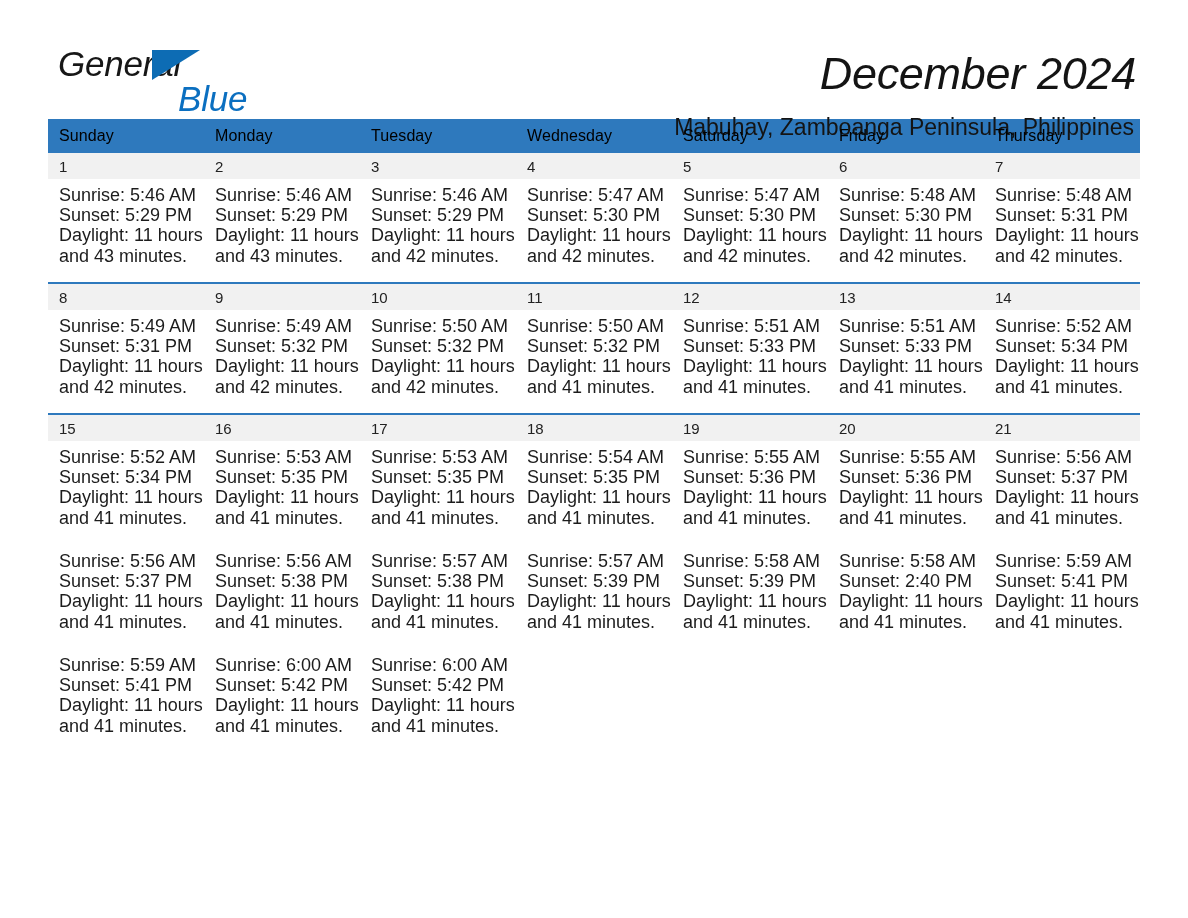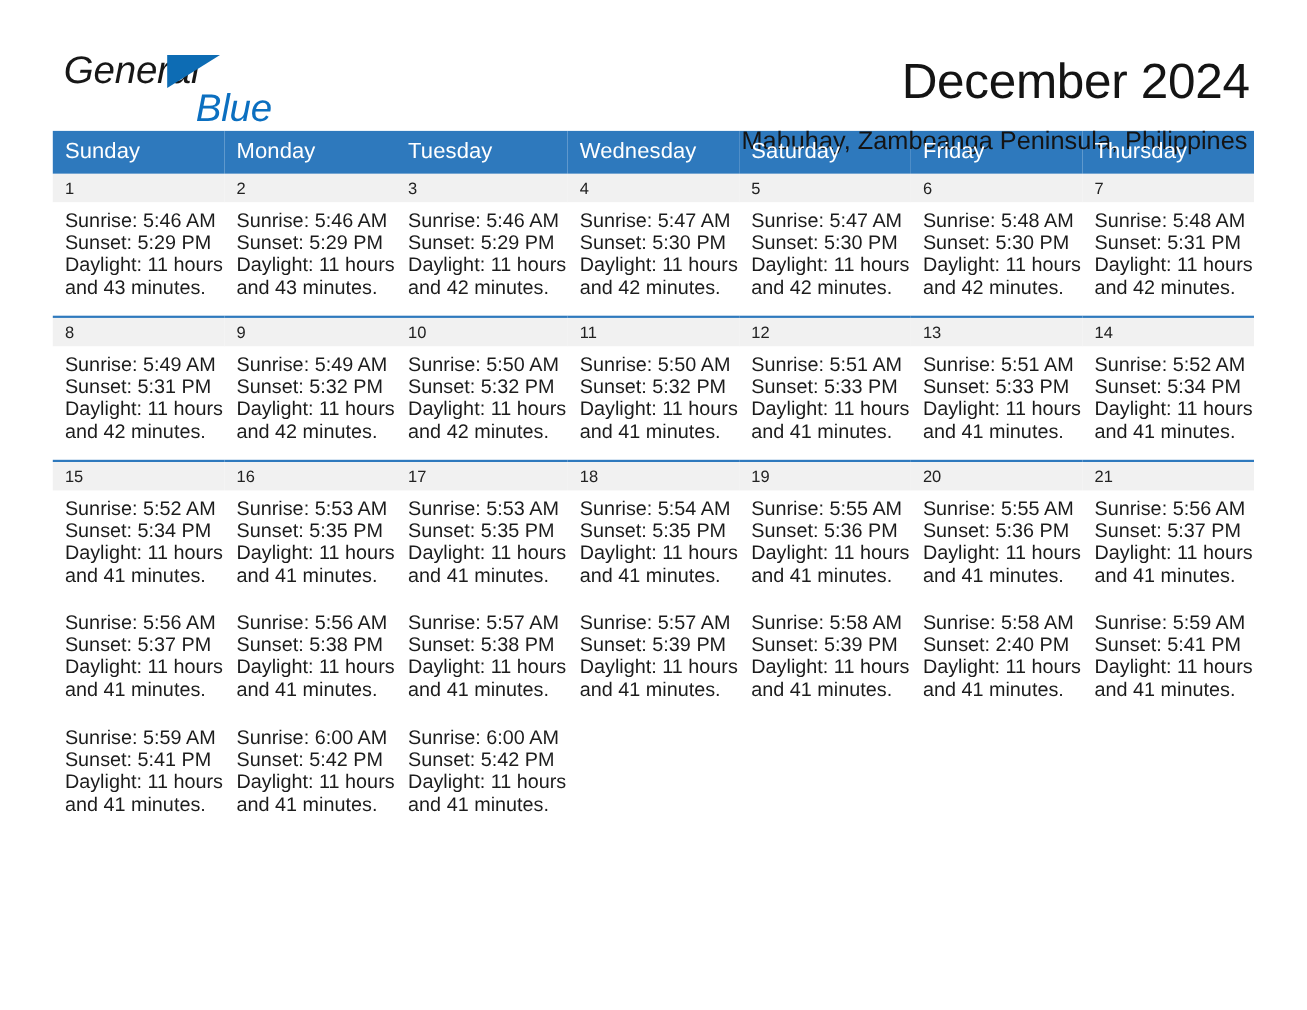--- a/index.html
+++ b/index.html
@@ -69,20 +69,21 @@
     flex: 1 1 auto;
     padding-top: 2px;
   }
   .month-title {
     font-size: 45px;
     line-height: 52px;
     font-weight: normal;
     color: #141414;
     margin: 0;
     letter-spacing: -0.3px;
+    font-style: italic;
   }
   .location {
     font-size: 23px;
     line-height: 30px;
     color: #141414;
     margin: 12px 0 0 0;
     font-weight: normal;
     text-align: right;
     padding-right: 2px;
   }
@@ -94,22 +95,22 @@
   }
   table.cal {
     border-collapse: collapse;
     table-layout: fixed;
     width: 1092px;
   }
   table.cal col { width: 156px; }
 
   thead th {
     background: #2e79bd;
-    color: #ffffff;
-    font-size: 20px;
+    color: #000000;
+    font-size: 16px;
     font-weight: normal;
     text-align: left;
     padding: 8px 0 8px 11px;
     height: 31px;
     vertical-align: middle;
     letter-spacing: 0.1px;
     margin-top: 22px;
   }
 
   tr.daynum-row td {

